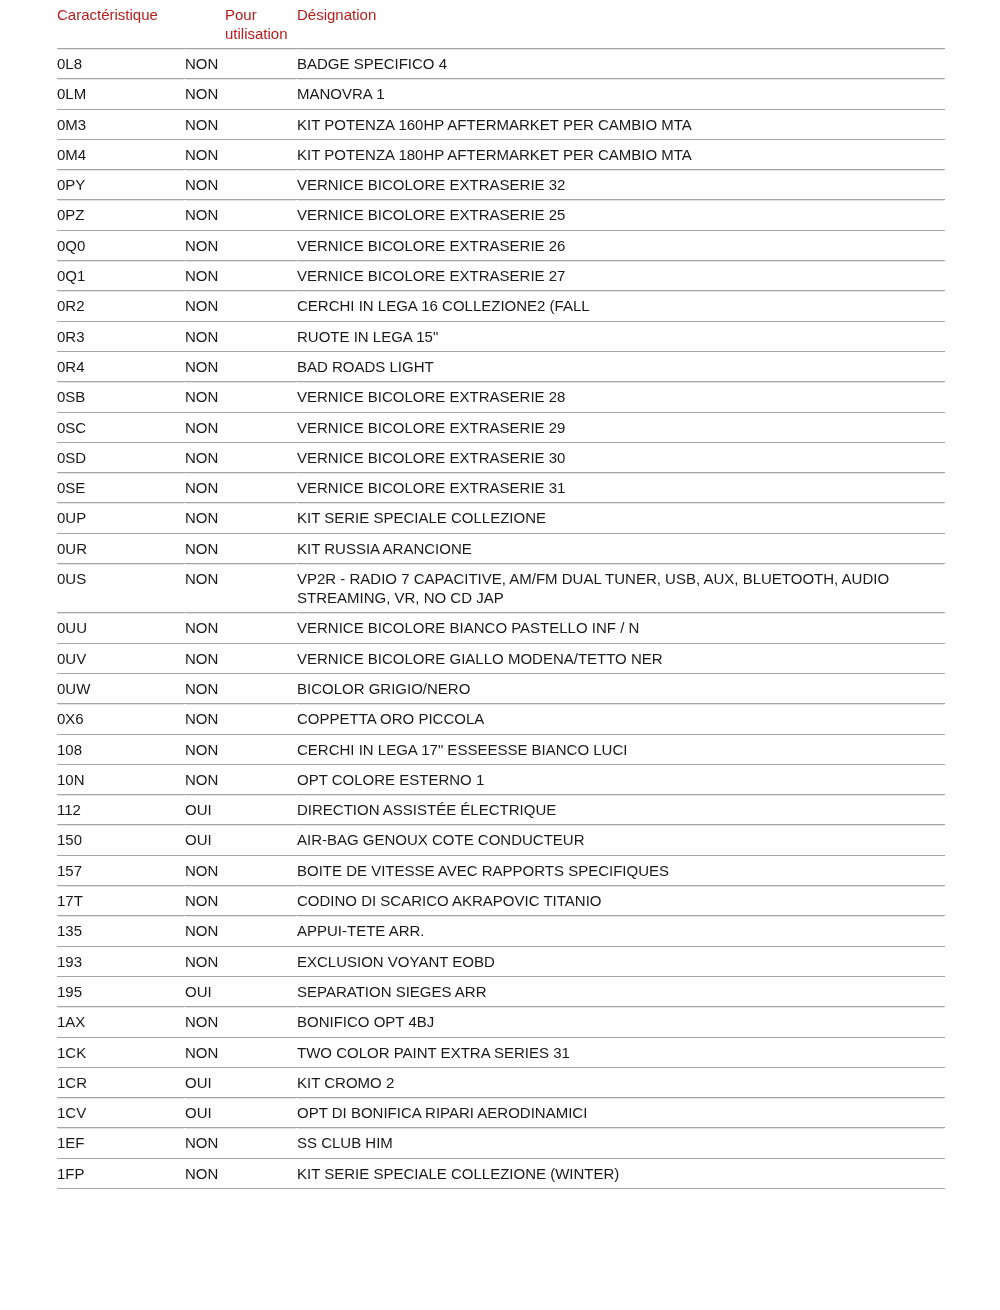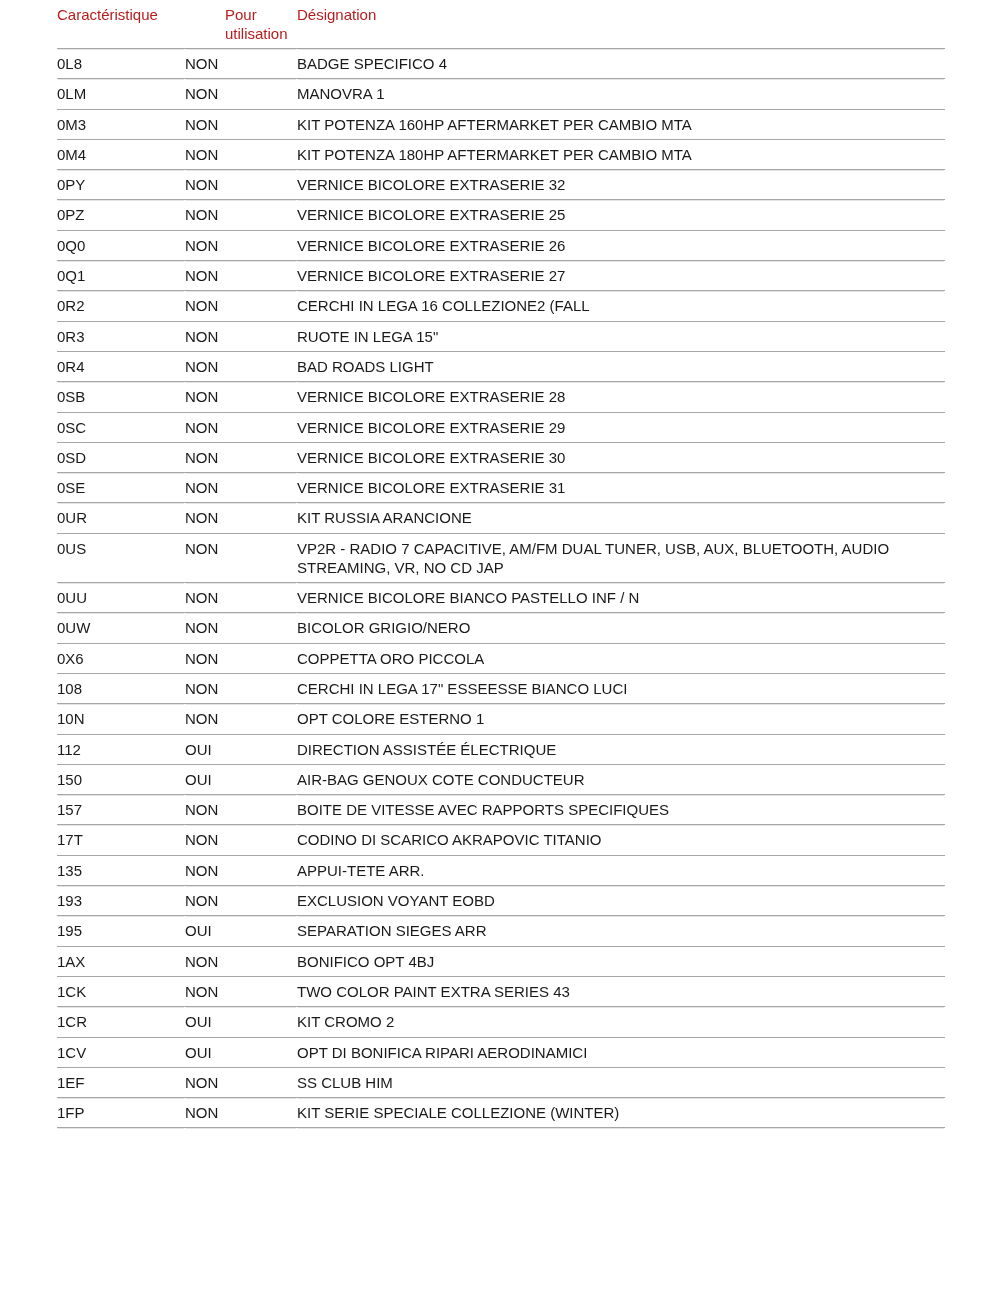--- a/index.html
+++ b/index.html
@@ -145,35 +145,45 @@
           <td class="code">0SD</td>
           <td class="pour">NON</td>
           <td class="designation">VERNICE BICOLORE EXTRASERIE 30</td>
         </tr>
         <tr>
           <td class="code">0SE</td>
           <td class="pour">NON</td>
           <td class="designation">VERNICE BICOLORE EXTRASERIE 31</td>
         </tr>
         <tr>
+          <td class="code">0UP</td>
+          <td class="pour">NON</td>
+          <td class="designation">KIT SERIE SPECIALE COLLEZIONE</td>
+        </tr>
+        <tr>
           <td class="code">0UR</td>
           <td class="pour">NON</td>
           <td class="designation">KIT RUSSIA ARANCIONE</td>
         </tr>
         <tr>
           <td class="code">0US</td>
           <td class="pour">NON</td>
           <td class="designation">VP2R - RADIO 7 CAPACITIVE, AM/FM DUAL TUNER, USB, AUX, BLUETOOTH, AUDIO STREAMING, VR, NO CD JAP</td>
         </tr>
         <tr>
           <td class="code">0UU</td>
           <td class="pour">NON</td>
           <td class="designation">VERNICE BICOLORE BIANCO PASTELLO INF / N</td>
         </tr>
         <tr>
+          <td class="code">0UV</td>
+          <td class="pour">NON</td>
+          <td class="designation">VERNICE BICOLORE GIALLO MODENA/TETTO NER</td>
+        </tr>
+        <tr>
           <td class="code">0UW</td>
           <td class="pour">NON</td>
           <td class="designation">BICOLOR GRIGIO/NERO</td>
         </tr>
         <tr>
           <td class="code">0X6</td>
           <td class="pour">NON</td>
           <td class="designation">COPPETTA ORO PICCOLA</td>
         </tr>
         <tr>
@@ -222,21 +232,21 @@
           <td class="designation">SEPARATION SIEGES ARR</td>
         </tr>
         <tr>
           <td class="code">1AX</td>
           <td class="pour">NON</td>
           <td class="designation">BONIFICO OPT 4BJ</td>
         </tr>
         <tr>
           <td class="code">1CK</td>
           <td class="pour">NON</td>
-          <td class="designation">TWO COLOR PAINT EXTRA SERIES 43</td>
+          <td class="designation">TWO COLOR PAINT EXTRA SERIES 31</td>
         </tr>
         <tr>
           <td class="code">1CR</td>
           <td class="pour">OUI</td>
           <td class="designation">KIT CROMO 2</td>
         </tr>
         <tr>
           <td class="code">1CV</td>
           <td class="pour">OUI</td>
           <td class="designation">OPT DI BONIFICA RIPARI AERODINAMICI</td>

